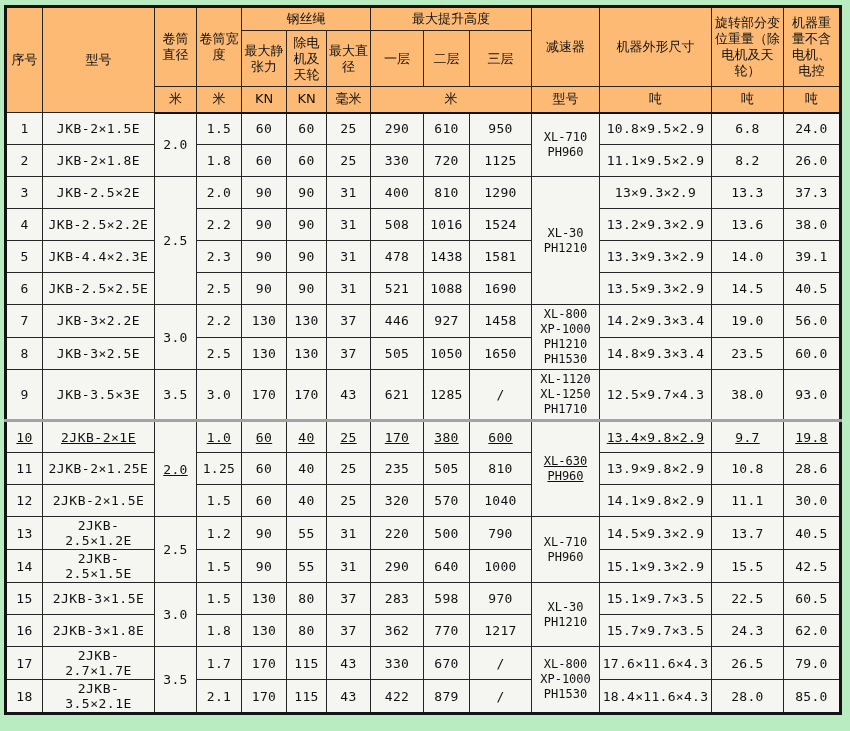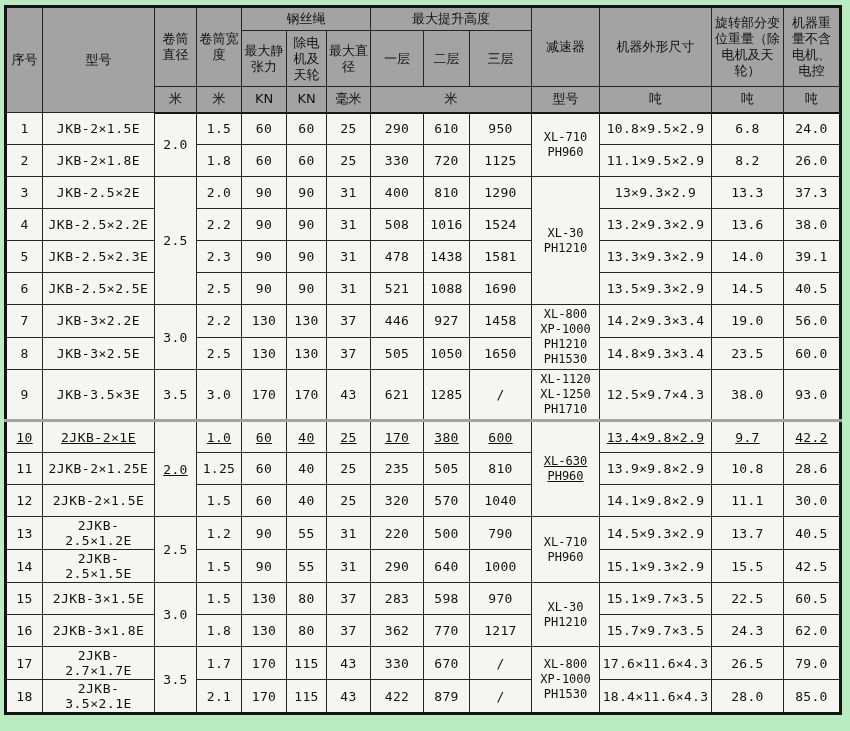--- a/index.html
+++ b/index.html
@@ -25,21 +25,21 @@
   .spec th, .spec td {
     border: 1px solid #252525;
     text-align: center;
     vertical-align: middle;
     padding: 1px 2px;
     overflow: hidden;
     font-size: 13px;
     color: #111;
   }
   .spec thead th {
-    background: #a3a3a3;
+    background: #fdba74;
     font-weight: normal;
     line-height: 16px;
   }
   .spec thead tr.h-group { height: 24px; }
   .spec thead tr.h-sub   { height: 56px; }
   .spec thead tr.h-units { height: 26px; }
   .spec thead tr.h-units th { border-bottom: 2px solid #141414; }
   .spec tbody tr { height: 32px; }
   .spec tbody td {
     background: #f5f5f1;
@@ -187,21 +187,21 @@
           <td>31</td>
           <td>508</td>
           <td>1016</td>
           <td>1524</td>
           <td class="dims">13.2×9.3×2.9</td>
           <td>13.6</td>
           <td>38.0</td>
         </tr>
         <tr>
           <td>5</td>
-          <td class="model">JKB-2.5×2.3E</td>
+          <td class="model">JKB-4.4×2.3E</td>
           <td>2.3</td>
           <td>90</td>
           <td>90</td>
           <td>31</td>
           <td>478</td>
           <td>1438</td>
           <td>1581</td>
           <td class="dims">13.3×9.3×2.9</td>
           <td>14.0</td>
           <td>39.1</td>
@@ -285,21 +285,21 @@
           <td>25</td>
           <td>170</td>
           <td>380</td>
           <td>600</td>
           <td class="reducer" rowspan="3">
             <div>XL-630</div>
             <div>PH960</div>
           </td>
           <td class="dims">13.4×9.8×2.9</td>
           <td>9.7</td>
-          <td>42.2</td>
+          <td>19.8</td>
         </tr>
         <tr>
           <td>11</td>
           <td class="model">2JKB-2×1.25E</td>
           <td>1.25</td>
           <td>60</td>
           <td>40</td>
           <td>25</td>
           <td>235</td>
           <td>505</td>

